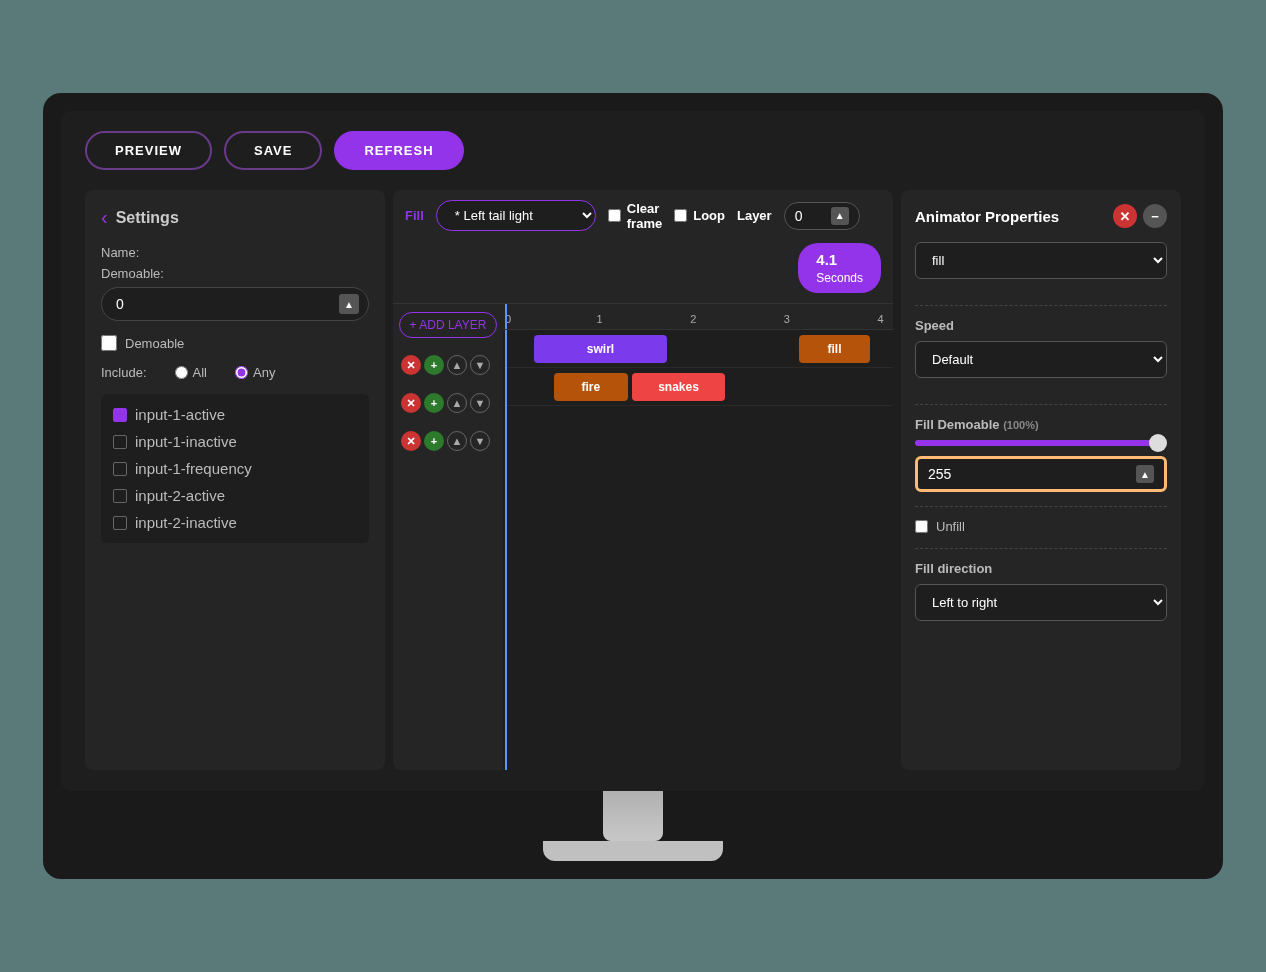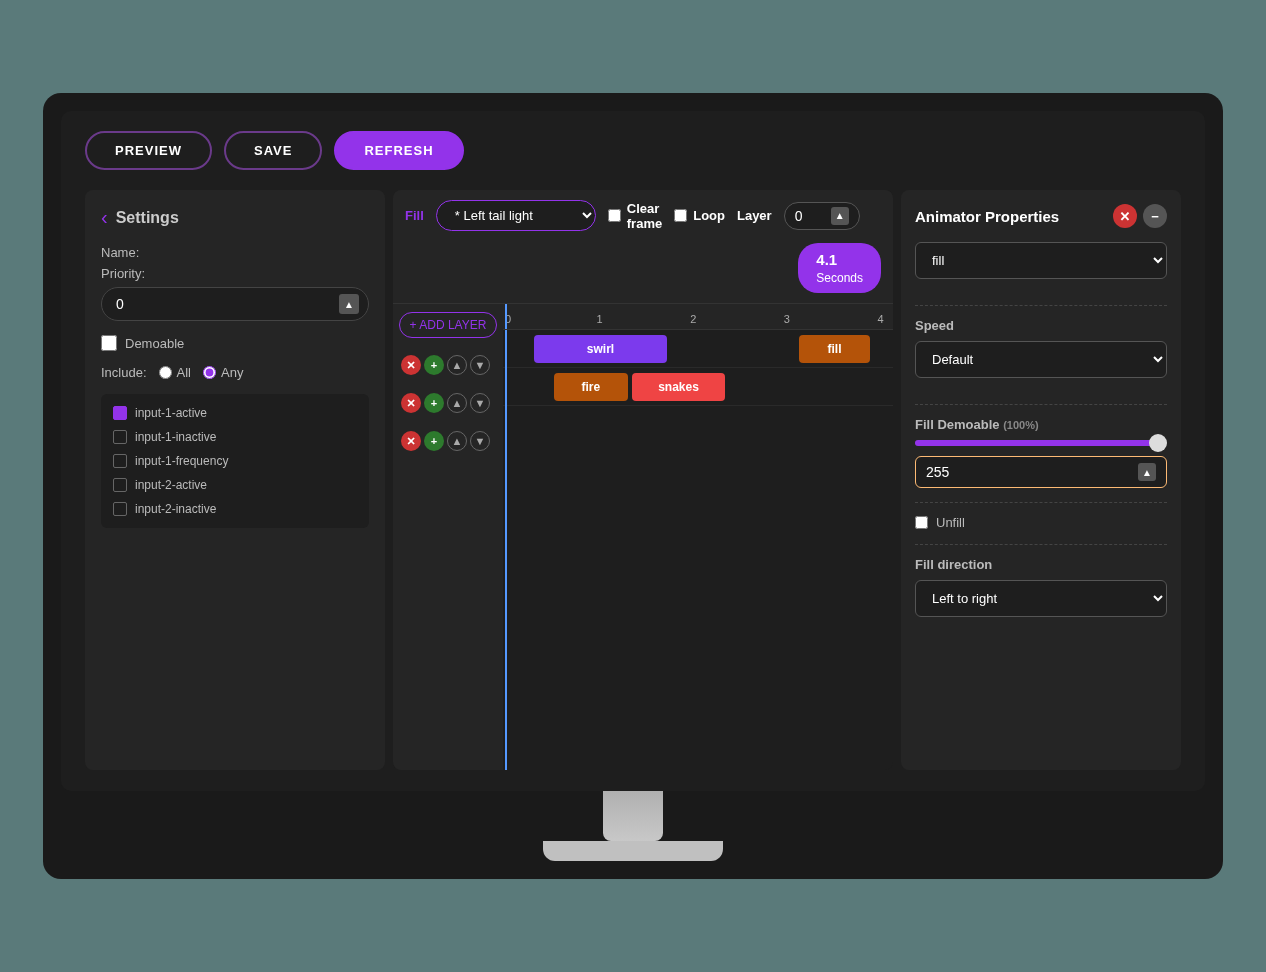--- a/index.html
+++ b/index.html
@@ -159,21 +159,21 @@
       background: #333;
       border-radius: 6px;
       padding: 10px 14px;
       color: #ccc;
       font-size: 14px;
       margin-bottom: 14px;
     }
     .include-row {
       display: flex;
       align-items: center;
-      gap: 12px;
+      gap: 28px;
       margin-bottom: 14px;
     }
     .include-label {
       color: #bbb;
       font-size: 13px;
     }
     .radio-option {
       display: flex;
       align-items: center;
       gap: 5px;
@@ -202,21 +202,21 @@
       border: 1px solid #666;
       border-radius: 2px;
       flex-shrink: 0;
     }
     .input-checkbox.active {
       background: #9333ea;
       border-color: #9333ea;
     }
     .input-item-label {
       color: #bbb;
-      font-size: 12px;
+      font-size: 15px;
     }
     
     .timeline-area {
       flex: 1;
       background: #1e1e1e;
       margin: 0 8px;
       border-radius: 8px;
       display: flex;
       flex-direction: column;
       overflow: hidden;
@@ -494,21 +494,21 @@
       position: absolute;
       right: 0;
       top: 50%;
       transform: translateY(-50%);
       cursor: pointer;
     }
     .value-input-row {
       display: flex;
       align-items: center;
       background: #1e1e1e;
-      border: 1px solid #fdba74;
+      border: 3px solid #fdba74;
       border-radius: 6px;
       padding: 6px 10px;
       margin-bottom: 14px;
     }
     .value-input {
       background: transparent;
       border: none;
       color: #fff;
       font-size: 14px;
       flex: 1;
@@ -573,21 +573,21 @@
     <div class="main-layout">
 
       <div class="settings-panel">
         <div class="settings-header">
           <span class="back-icon">‹</span>
           <span class="settings-title">Settings</span>
         </div>
 
         <div class="field-label">Name:</div>
 
-        <div class="field-label">Priority:</div>
+        <div class="field-label">Demoable:</div>
         <div class="number-input-wrapper">
           <input class="number-input" type="number" value="0" style="">
           <button class="number-spin">▲</button>
         </div>
 
         <div class="checkbox-row">
           <input type="checkbox" style="">
           <span class="checkbox-label">Demoable</span>
         </div>
 

